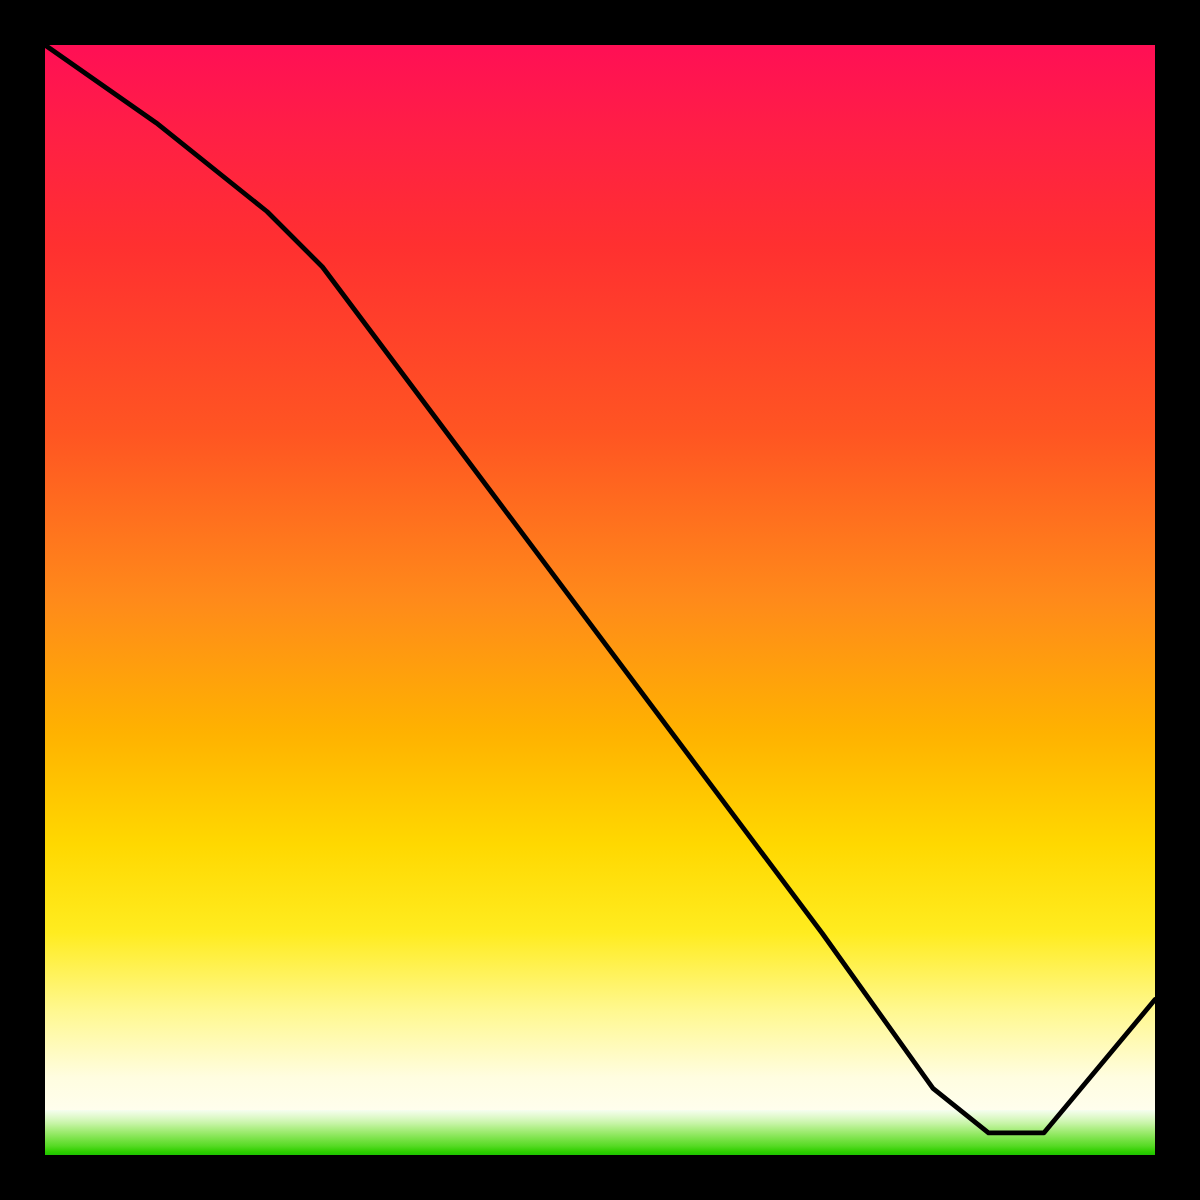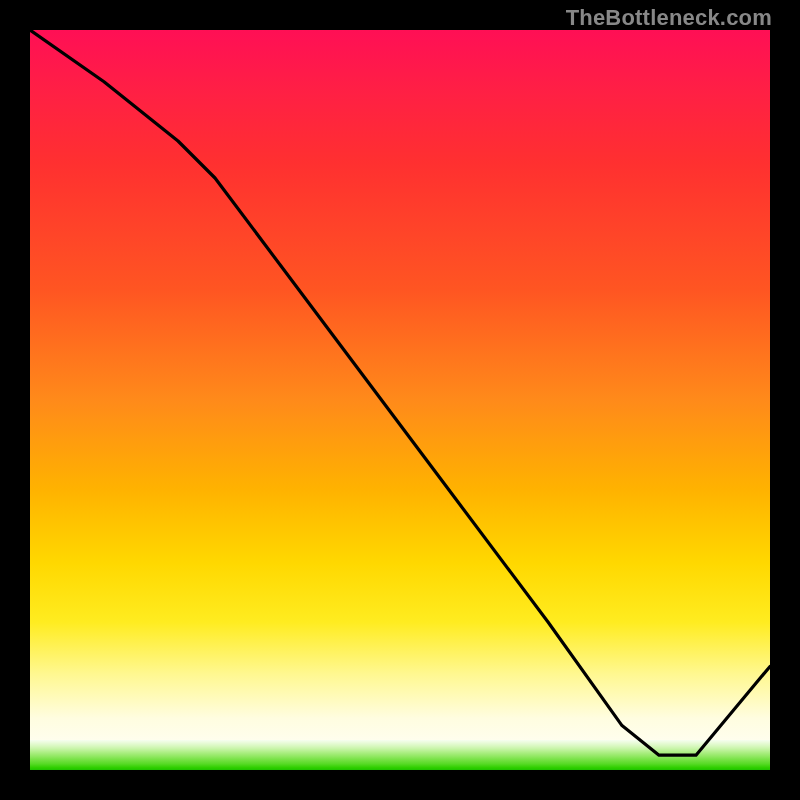--- a/index.html
+++ b/index.html
@@ -102,21 +102,20 @@
 </head>
 <body>
 
 <div class="chart-wrap">
 
   <div class="black-border-top"></div>
   <div class="black-border-bottom"></div>
   <div class="black-border-left"></div>
   <div class="black-border-right"></div>
 
-  <div class="watermark">TheBottleneck.com</div>
 
   <div class="plot-area">
     <div class="bottom-bands"></div>
 
     <svg class="black-line" viewBox="0 0 740 740" preserveAspectRatio="none">
       <polyline id="curve-path" fill="none" stroke="#000" stroke-width="3.2" stroke-linejoin="round" stroke-linecap="round" points="0.0,0.0 74.0,51.8 148.0,111.0 185.0,148.0 296.0,296.0 407.0,444.0 518.0,592.0 592.0,695.6 629.0,725.2 666.0,725.2 740.0,636.4"></polyline>
     </svg>
 
     <div id="valley-label" class="bottom-label" style="left: 606.8px; top: 715.2px;"></div>
   </div>

